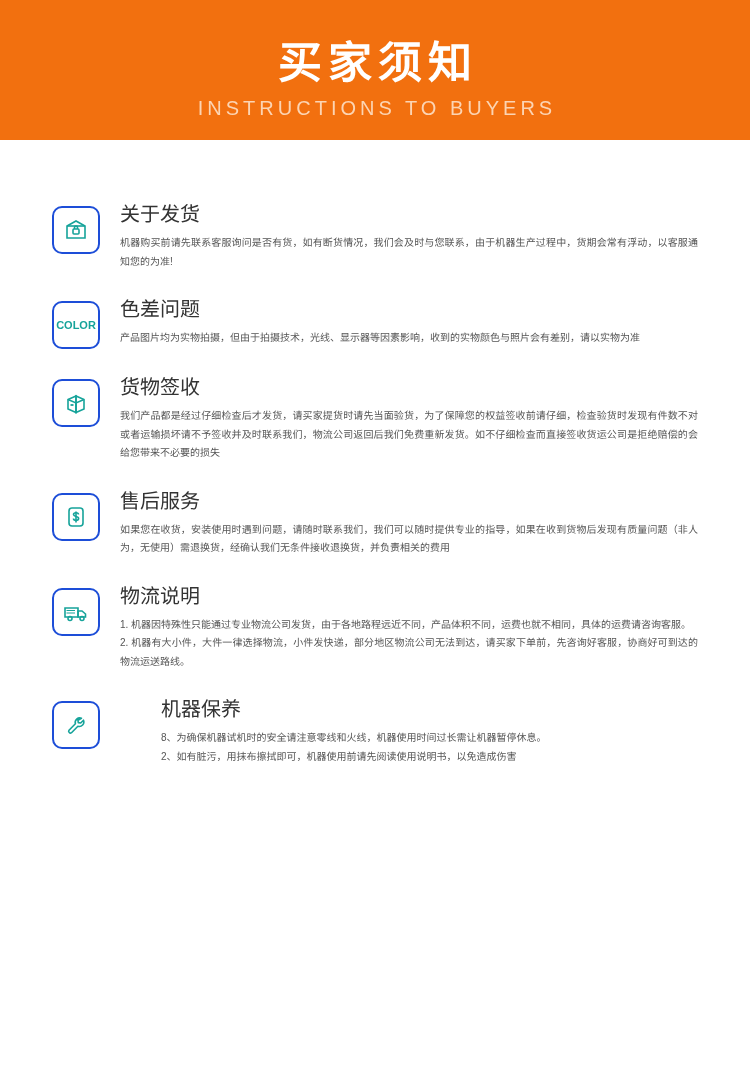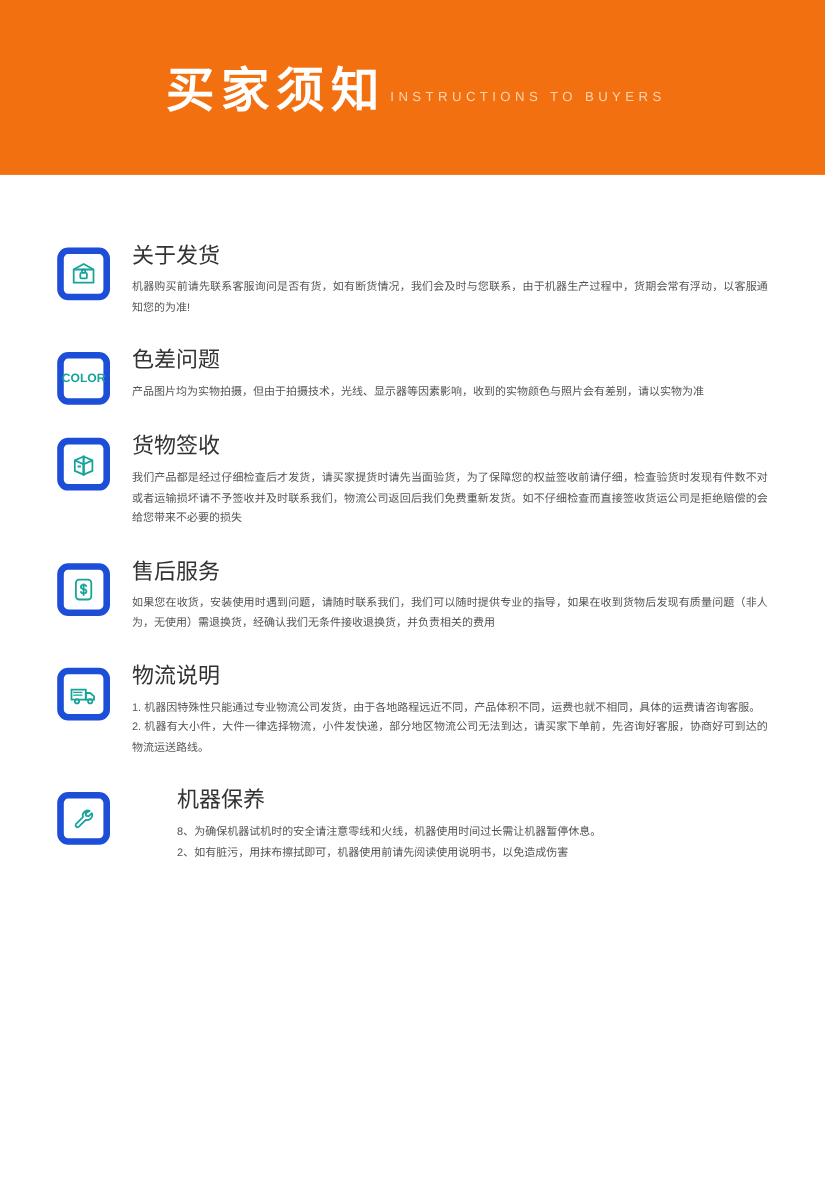--- a/index.html
+++ b/index.html
@@ -18,41 +18,41 @@
     width: 750px;
     min-height: 1075px;
     position: relative;
     background: #ffffff;
     overflow: hidden;
   }
 
   
   .banner {
     width: 750px;
-    height: 159px;
+    height: 140px;
     background: #f2700f;
     display: flex;
-    flex-direction: row;
+    flex-direction: column;
     align-items: center;
     justify-content: center;
     box-sizing: border-box;
     padding-top: 18px;
   }
   .banner-title {
     color: #ffffff;
     font-size: 44px;
     font-weight: bold;
     letter-spacing: 6px;
     line-height: 1.1;
     margin: 0 0 10px 0;
     text-indent: 6px;
   }
   .banner-sub {
     color: #fcd4b3;
-    font-size: 12px;
+    font-size: 20px;
     letter-spacing: 4px;
     font-weight: normal;
     line-height: 1.1;
     margin: 0;
     text-indent: 4px;
   }
 
   
   .content {
     padding: 62px 52px 40px 52px;
@@ -63,21 +63,21 @@
     display: flex;
     align-items: flex-start;
     margin-bottom: 26px;
   }
   .section:last-child { margin-bottom: 0; gap: 41px; }
 
   .icon-box {
     width: 48px;
     height: 48px;
     min-width: 48px;
-    border: 6px solid #1d4ed8;
+    border: 2px solid #1d4ed8;
     border-radius: 10px;
     box-sizing: border-box;
     margin-right: 20px;
     margin-top: 4px;
     display: flex;
     align-items: center;
     justify-content: center;
     color: #16a39a;
     background: #ffffff;
   }

